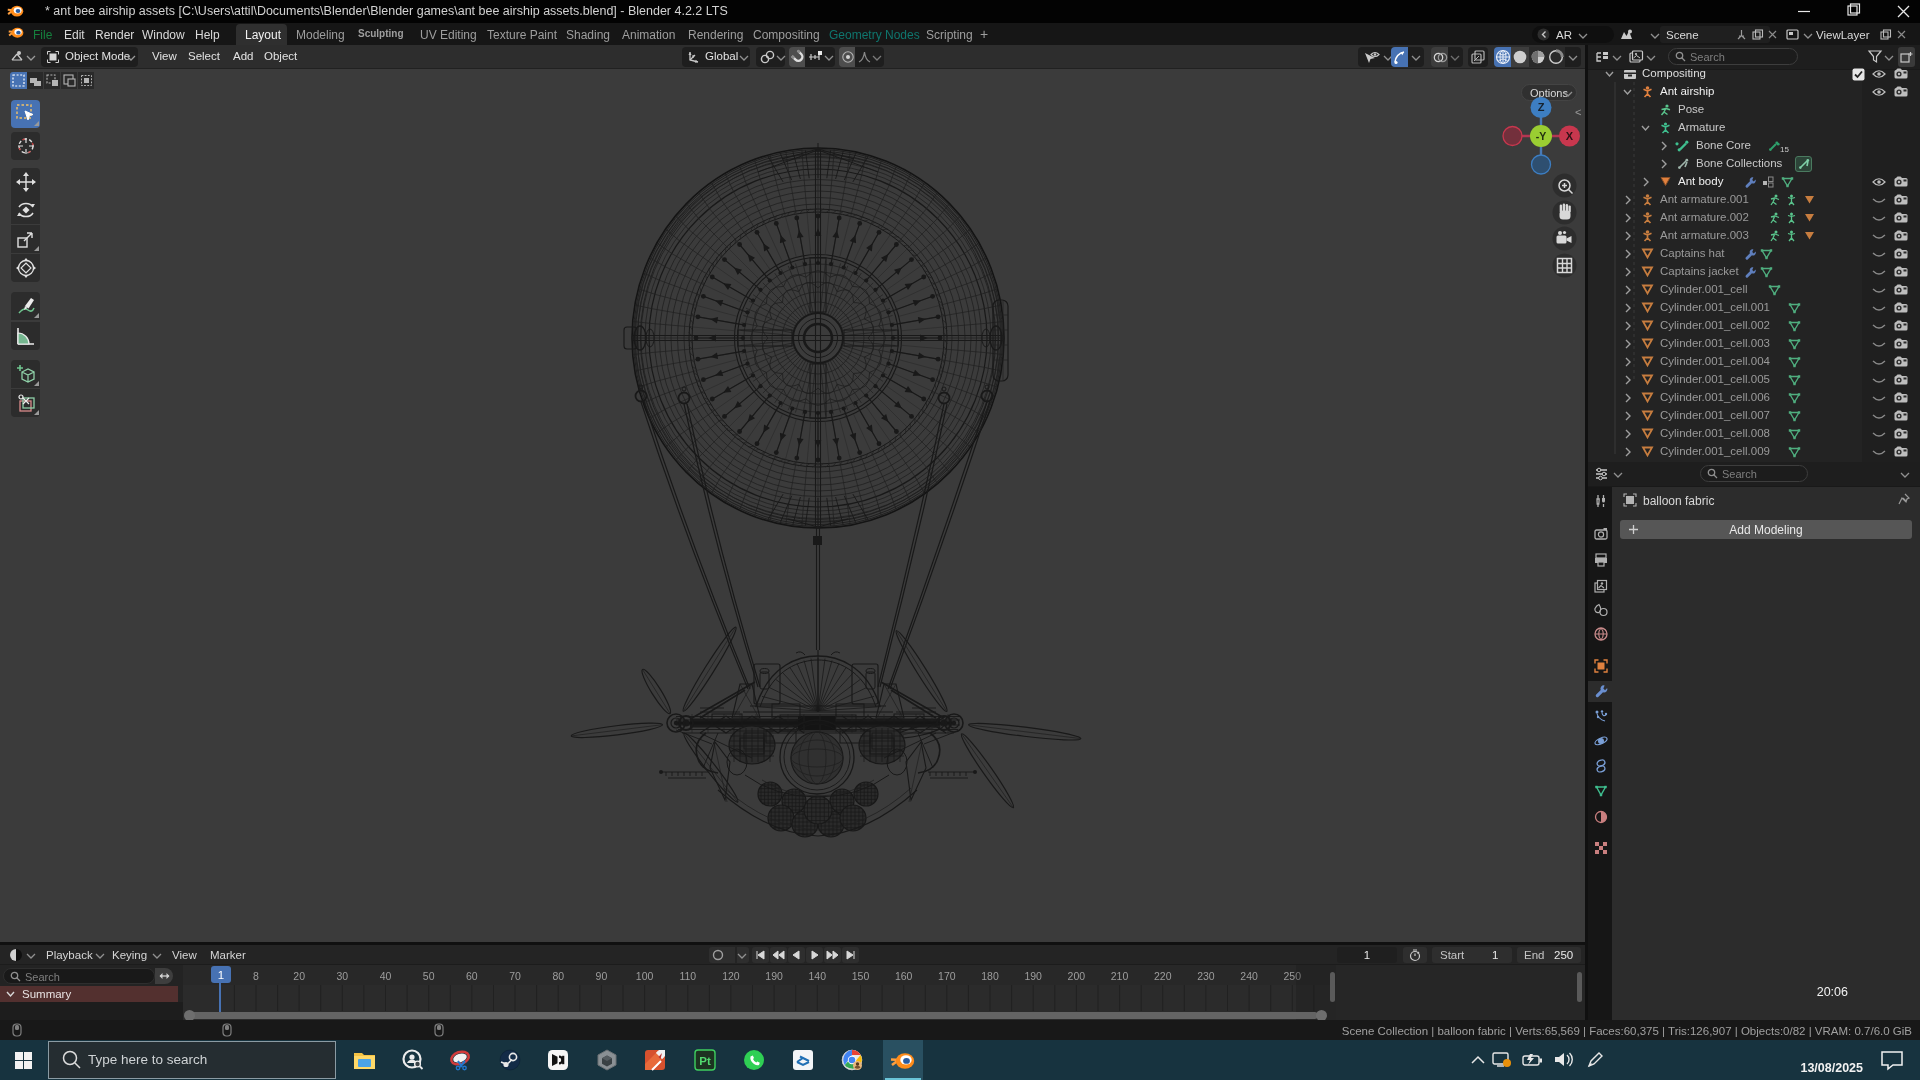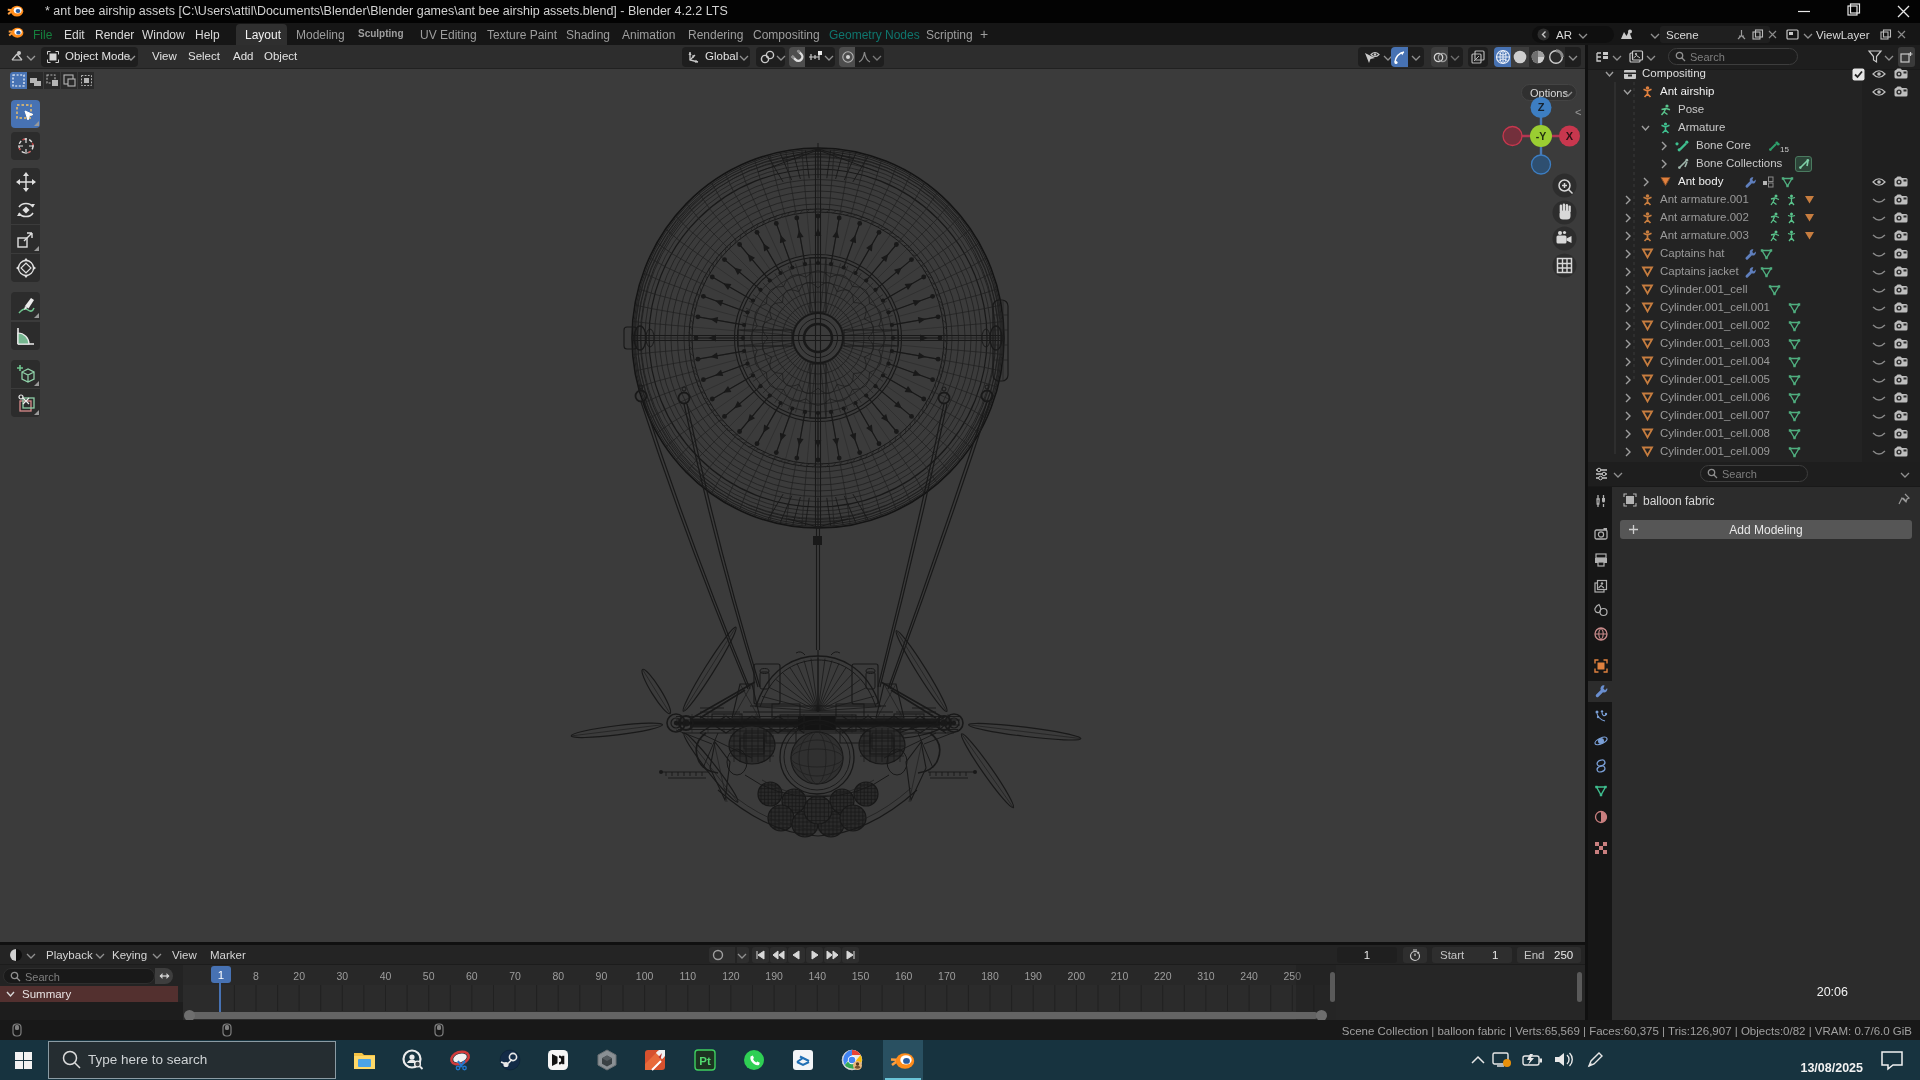--- a/index.html
+++ b/index.html
@@ -1356,21 +1356,21 @@
 <div class="tx" style="left:774.122px;transform:translateX(-50%);top:971px;color:#9d9d9d;font-size:10.5px;font-weight:normal;line-height:1">190</div>
 <div class="tx" style="left:817.302px;transform:translateX(-50%);top:971px;color:#9d9d9d;font-size:10.5px;font-weight:normal;line-height:1">140</div>
 <div class="tx" style="left:860.482px;transform:translateX(-50%);top:971px;color:#9d9d9d;font-size:10.5px;font-weight:normal;line-height:1">150</div>
 <div class="tx" style="left:903.6619999999999px;transform:translateX(-50%);top:971px;color:#9d9d9d;font-size:10.5px;font-weight:normal;line-height:1">160</div>
 <div class="tx" style="left:946.842px;transform:translateX(-50%);top:971px;color:#9d9d9d;font-size:10.5px;font-weight:normal;line-height:1">170</div>
 <div class="tx" style="left:990.0219999999999px;transform:translateX(-50%);top:971px;color:#9d9d9d;font-size:10.5px;font-weight:normal;line-height:1">180</div>
 <div class="tx" style="left:1033.202px;transform:translateX(-50%);top:971px;color:#9d9d9d;font-size:10.5px;font-weight:normal;line-height:1">190</div>
 <div class="tx" style="left:1076.3819999999998px;transform:translateX(-50%);top:971px;color:#9d9d9d;font-size:10.5px;font-weight:normal;line-height:1">200</div>
 <div class="tx" style="left:1119.562px;transform:translateX(-50%);top:971px;color:#9d9d9d;font-size:10.5px;font-weight:normal;line-height:1">210</div>
 <div class="tx" style="left:1162.742px;transform:translateX(-50%);top:971px;color:#9d9d9d;font-size:10.5px;font-weight:normal;line-height:1">220</div>
-<div class="tx" style="left:1205.9219999999998px;transform:translateX(-50%);top:971px;color:#9d9d9d;font-size:10.5px;font-weight:normal;line-height:1">310</div>
+<div class="tx" style="left:1205.9219999999998px;transform:translateX(-50%);top:971px;color:#9d9d9d;font-size:10.5px;font-weight:normal;line-height:1">230</div>
 <div class="tx" style="left:1249.1019999999999px;transform:translateX(-50%);top:971px;color:#9d9d9d;font-size:10.5px;font-weight:normal;line-height:1">240</div>
 <div class="tx" style="left:1292.282px;transform:translateX(-50%);top:971px;color:#9d9d9d;font-size:10.5px;font-weight:normal;line-height:1">250</div>
 <div class="abs" style="left:1296.282px;top:965px;width:39.718000000000075px;height:55px;background:rgba(20,20,20,0.25);"></div>
 <div class="abs" style="left:211px;top:966px;width:20px;height:17px;background:#4772b3;border-radius:3px"></div>
 <div class="tx" style="left:221px;transform:translateX(-50%);top:970px;color:#fff;font-size:11.5px;font-weight:normal;line-height:1">1</div>
 <div class="abs" style="left:219px;top:983px;width:2px;height:30px;background:#4772b3;"></div>
 <div class="abs" style="left:190px;top:1012px;width:1128px;height:7px;background:#646464;border-radius:4px"></div>
 <div class="abs" style="left:184px;top:1010px;width:11px;height:11px;background:#6e6e6e;border-radius:6px"></div>
 <div class="abs" style="left:1316px;top:1010px;width:11px;height:11px;background:#6e6e6e;border-radius:6px"></div>
 <div class="abs" style="left:1330px;top:972px;width:5px;height:30px;background:#5a5a5a;border-radius:3px"></div>

